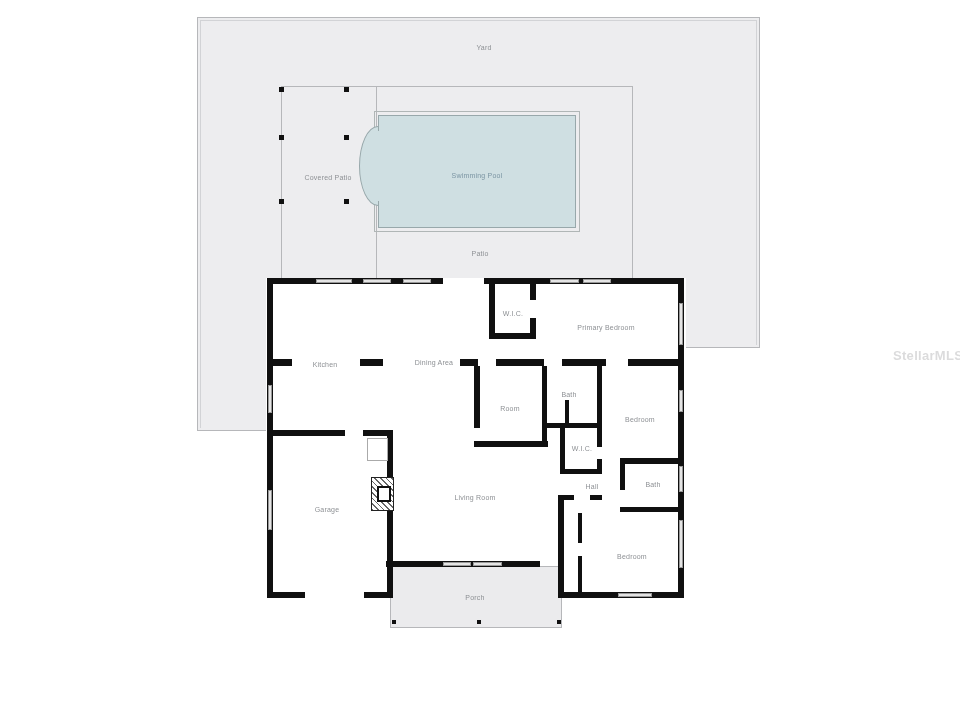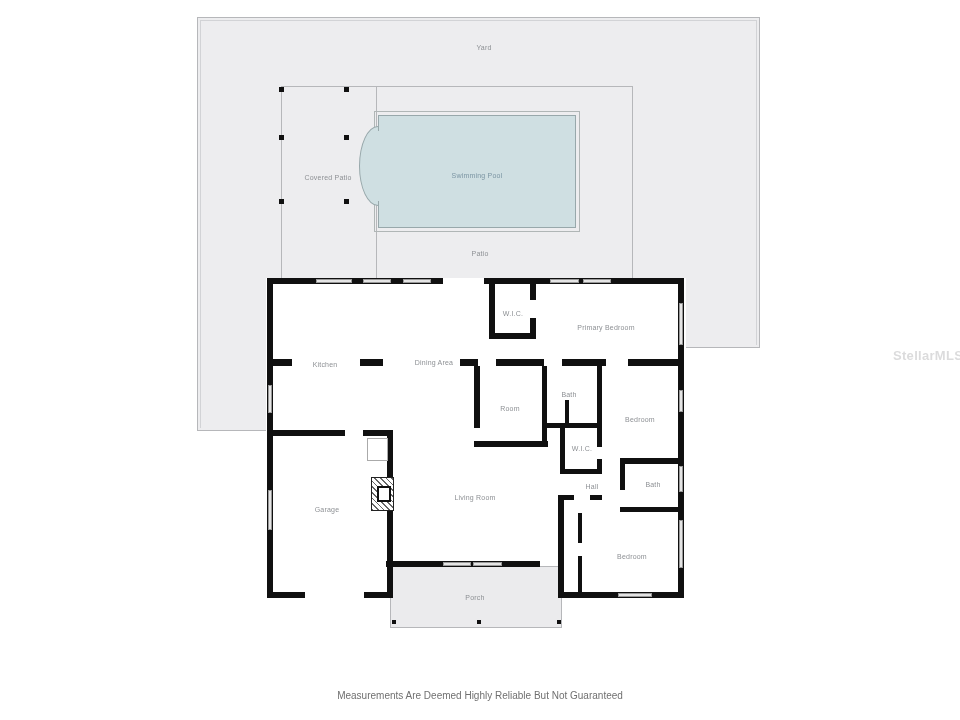--- a/index.html
+++ b/index.html
@@ -155,15 +155,14 @@
   <div class="lbl" style="left:640px;top:419px;">Bedroom</div>
   <div class="lbl" style="left:582px;top:448px;">W.I.C.</div>
   <div class="lbl" style="left:592px;top:486px;">Hall</div>
   <div class="lbl" style="left:653px;top:484px;">Bath</div>
   <div class="lbl" style="left:632px;top:556px;">Bedroom</div>
   <div class="lbl" style="left:327px;top:509px;">Garage</div>
   <div class="lbl" style="left:475px;top:497px;">Living Room</div>
   <div class="lbl" style="left:475px;top:597px;">Porch</div>
 
   <div class="watermark">StellarMLS</div>
-  <div class="disclaimer">Measurements Are Deemed Highly Reliable But Not Guaranteed</div>
 
 </div>
 
 </body></html>

